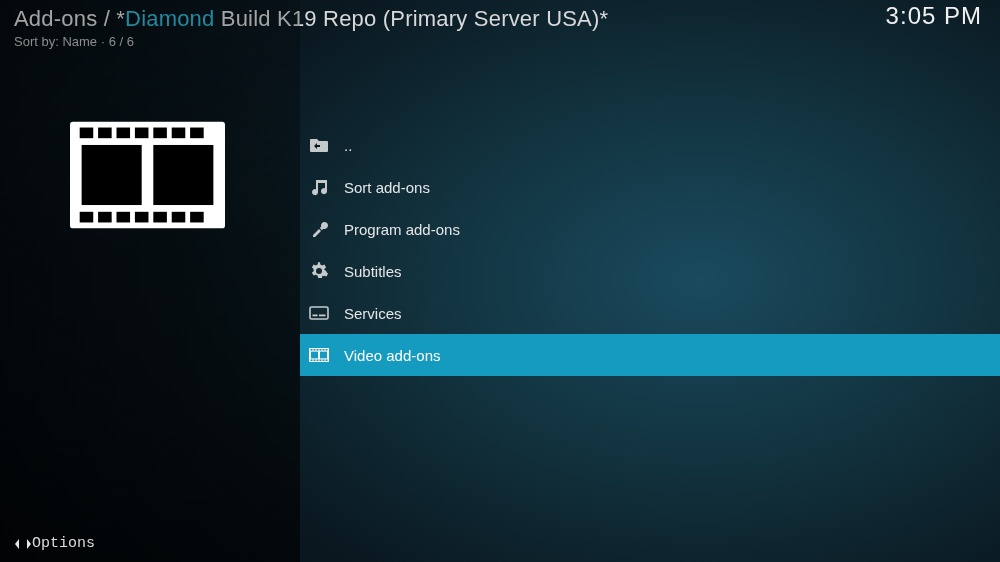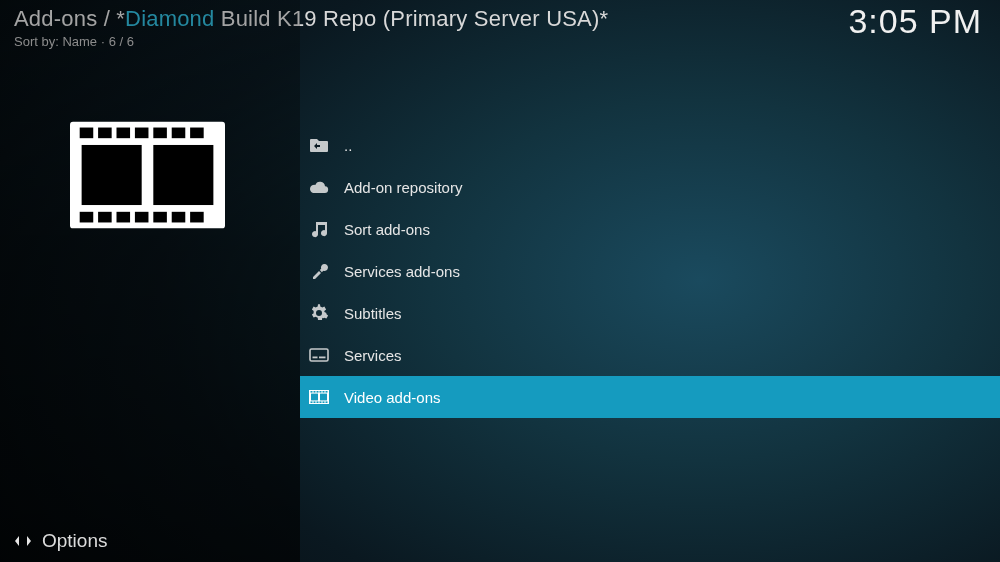--- a/index.html
+++ b/index.html
@@ -6,32 +6,32 @@
   html, body { width: 1000px; height: 562px; overflow: hidden; font-family: Arial, Helvetica, sans-serif; }
   body {
     background: radial-gradient(ellipse 900px 600px at 700px 280px, #1a4a5e 0%, #12333f 30%, #0a1820 60%, #020608 100%);
     color: #e8e8e8;
     position: relative;
   }
   .header { position: absolute; top: 6px; left: 14px; right: 14px; display: flex; align-items: flex-start; }
   .breadcrumb { font-size: 22px; font-weight: 300; color: #d8d8d8; letter-spacing: 0.2px; }
   .breadcrumb .accent { color: #2fb3d2; }
   .sortline { position: absolute; top: 34px; left: 14px; font-size: 13px; color: #bfbfbf; font-weight: 300; }
-  .clock { position: absolute; top: 2px; right: 18px; font-size: 34px; font-weight: 300; color: #f0f0f0; letter-spacing: 1px; }
+  .clock { position: absolute; top: 2px; right: 18px; font-size: 24px; font-weight: 300; color: #f0f0f0; letter-spacing: 1px; }
   .sidebar { position: absolute; left: 0; top: 0; bottom: 0; width: 300px; background: linear-gradient(180deg, rgba(0,0,0,0.22) 0%, rgba(0,0,0,0.52) 45%, rgba(0,0,0,0.68) 100%); }
   .thumb { position: absolute; top: 120px; left: 70px; width: 155px; height: 110px; }
   .list { position: absolute; left: 300px; right: 0; top: 124px; }
   .row { height: 42px; display: flex; align-items: center; padding-left: 8px; cursor: pointer; }
   .row .icon { width: 22px; height: 22px; display: flex; align-items: center; justify-content: center; opacity: 0.85; }
   .row .label { margin-left: 14px; font-size: 15px; color: #e6e6e6; font-weight: 300; }
   .row.selected { background: #159bbf; }
   .row.selected .label { color: #ffffff; }
   .row.selected .icon { opacity: 1; }
   .footer { position: absolute; bottom: 10px; left: 14px; display: flex; align-items: center; }
-  .footer .flabel { margin-left: 10px; font-size: 19px; color: #dcdcdc; font-weight: 300; }
+  .footer .flabel { margin-left: 0; font-size: 15px; color: #dcdcdc; font-weight: 300; font-family: Liberation Mono, monospace; }
   svg { display: block; }
 </style>
 </head>
 <body>
 
 <div class="header">
   <div class="breadcrumb">
     <span>Add-ons /  *</span><span class="accent">Diamond</span><span> Build K19 Repo (Primary Server USA)*</span>
   </div>
 </div>
@@ -69,45 +69,37 @@
   <div class="row">
     <span class="icon">
       <svg width="20" height="16" viewBox="0 0 20 16">
           <path fill="#e6e6e6" d="M2 2h6l2 2h8a1 1 0 0 1 1 1v9a1 1 0 0 1-1 1H2a1 1 0 0 1-1-1V3a1 1 0 0 1 1-1z"></path>
           <path fill="#0a1820" d="M11 8h-3V6l-3 3 3 3v-2h3z"></path>
         </svg>
     </span>
     <span class="label">..</span>
   </div>
 
-  <div class="row">
-    <span class="icon">
-      <svg width="20" height="14" viewBox="0 0 20 14">
-          <path fill="#e6e6e6" d="M16 6.2A5 5 0 0 0 6.3 5 4 4 0 0 0 4 13h11.5a3.4 3.4 0 0 0 .5-6.8z"></path>
-        </svg>
-    </span>
-    <span class="label">Add-on repository</span>
-  </div>
 
   <div class="row">
     <span class="icon">
       <svg width="18" height="18" viewBox="0 0 18 18">
           <path fill="#e6e6e6" d="M6 2v9.3A3 3 0 1 0 8 14V5h7v5.3A3 3 0 1 0 17 13V2H6z"></path>
         </svg>
     </span>
     <span class="label">Sort add-ons</span>
   </div>
 
   <div class="row">
     <span class="icon">
       <svg width="18" height="18" viewBox="0 0 18 18">
           <path fill="#e6e6e6" d="M3 15l6-6 2 2-6 6H3v-2zm11.5-13a3.5 3.5 0 0 0-3.3 4.7l-1.4 1.4 2.1 2.1 1.4-1.4A3.5 3.5 0 1 0 14.5 2z"></path>
         </svg>
     </span>
-    <span class="label">Services add-ons</span>
+    <span class="label">Program add-ons</span>
   </div>
 
   <div class="row">
     <span class="icon">
       <svg width="18" height="18" viewBox="0 0 18 18">
           <path fill="#e6e6e6" d="M9 6a3 3 0 1 0 0 6 3 3 0 0 0 0-6zm7.4 3c0 .4 0 .8-.1 1.1l1.8 1.4-1.7 3-2.1-.8c-.6.5-1.2.8-2 .1l-.3 2.2H8l-.3-2.2c-.7-.2-1.4-.6-2-1l-2.1.8-1.7-3 1.8-1.4a7 7 0 0 1 0-2.2L1.9 5.6l1.7-3 2.1.8c.6-.5 1.3-.8 2-1L8 .2h2l.3 2.2c.7.2 1.4.6 2 1l2.1-.8 1.7 3-1.8 1.4c.1.3.1.7.1 1z"></path>
         </svg>
     </span>
     <span class="label">Subtitles</span>
   </div>

